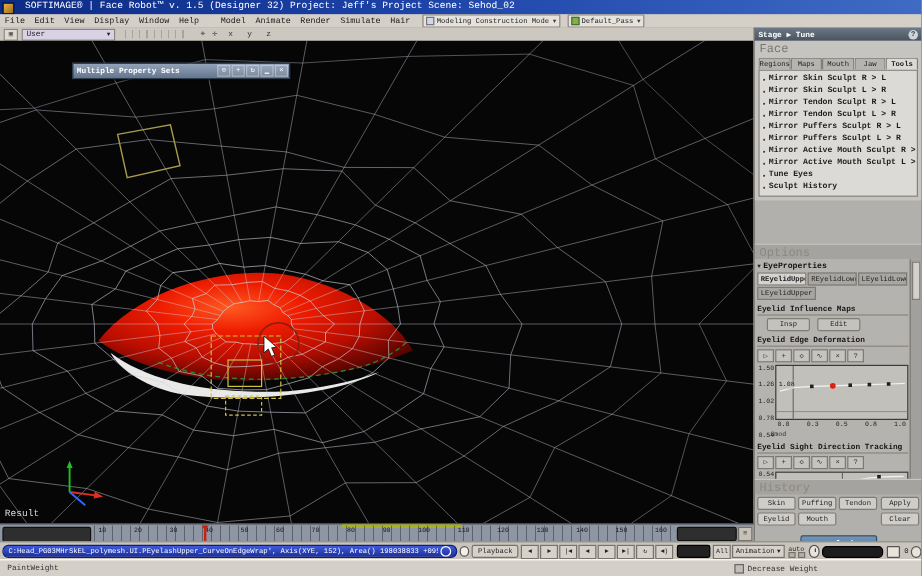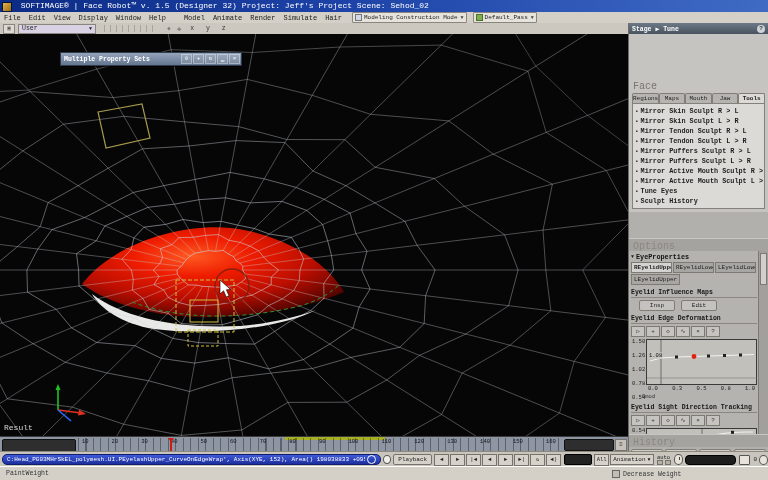--- a/index.html
+++ b/index.html
@@ -44,31 +44,31 @@
     background:rgba(255,255,255,.12);border:1px solid rgba(255,255,255,.35);margin-left:1px;}
   
   .rightpanel{position:absolute;left:628px;top:23px;width:140px;height:428px;background:#b2b0ac;
     border-left:1px solid #6e6a64;box-sizing:border-box;font-size:7px;}
   .stagebar{height:11px;background:linear-gradient(180deg,#6d7988,#49535f);color:#fff;
     font-size:6.5px;font-weight:bold;display:flex;align-items:center;padding:0 3px;}
   .stagebar .stxt{flex:1;}
   .helpbtn{width:8px;height:8px;border-radius:50%;background:#cfd4da;color:#333;font-size:6px;
     line-height:8px;text-align:center;}
   .facesec{background:#c6c4c0;padding:1px 2px 3px 2px;}
-  .sectitle{font-size:10px;color:#77756f;padding:1px 2px;margin-top:45px;}
+  .sectitle{font-size:10px;color:#77756f;padding:1px 2px;}
   .tabs{display:flex;margin:0 1px;}
   .tab{flex:1;text-align:center;font-size:6px;background:#b6b4b0;border:1px solid #817d77;
     border-bottom:none;border-radius:2px 2px 0 0;padding:1px 0;color:#222;white-space:nowrap;overflow:hidden;}
   .tab.active{background:#dcdad6;font-weight:bold;}
   .toolslist{background:#dcdad6;border:1px solid #84807a;margin:0 1px;padding:2px 1px;}
   .toolitem{display:flex;align-items:center;font-size:6.8px;font-weight:bold;color:#1d1d1d;
     padding:0 1px;height:10px;white-space:nowrap;overflow:hidden;}
   .toolitem .bico{font-size:6px;color:#4a3030;margin-right:2px;}
   .optstitle{height:13px;font-size:10px;color:#8a8880;background:#a5a39f;
-    border-top:1px solid #c8c6c2;padding:2px 0 0 4px;box-sizing:border-box;margin-top:26px;}
+    border-top:1px solid #c8c6c2;padding:2px 0 0 4px;box-sizing:border-box;margin-top:36px;}
   .optstitle.sculpt{margin-top:0;}
   .optsbody{position:relative;background:#b5b3af;height:183px;padding:1px 11px 1px 2px;box-sizing:border-box;overflow:hidden;}
   .grphead{display:flex;align-items:center;font-size:6.8px;font-weight:bold;color:#111;padding:1px 0;}
   .grphead .tri{font-size:5px;margin-right:2px;color:#222;}
   .eyetabs{display:flex;margin-bottom:1px;}
   .etab{font-size:6px;background:#a8a6a2;border:1px solid #7d7973;padding:1px 2px;margin-right:1px;
     color:#222;white-space:nowrap;overflow:hidden;}
   .etab.active{background:#d5d3cf;font-weight:bold;}
   .sublabel{font-size:6.5px;font-weight:bold;color:#161616;border-bottom:1px solid #8a8680;
     margin-top:3px;padding:1px 0;}

